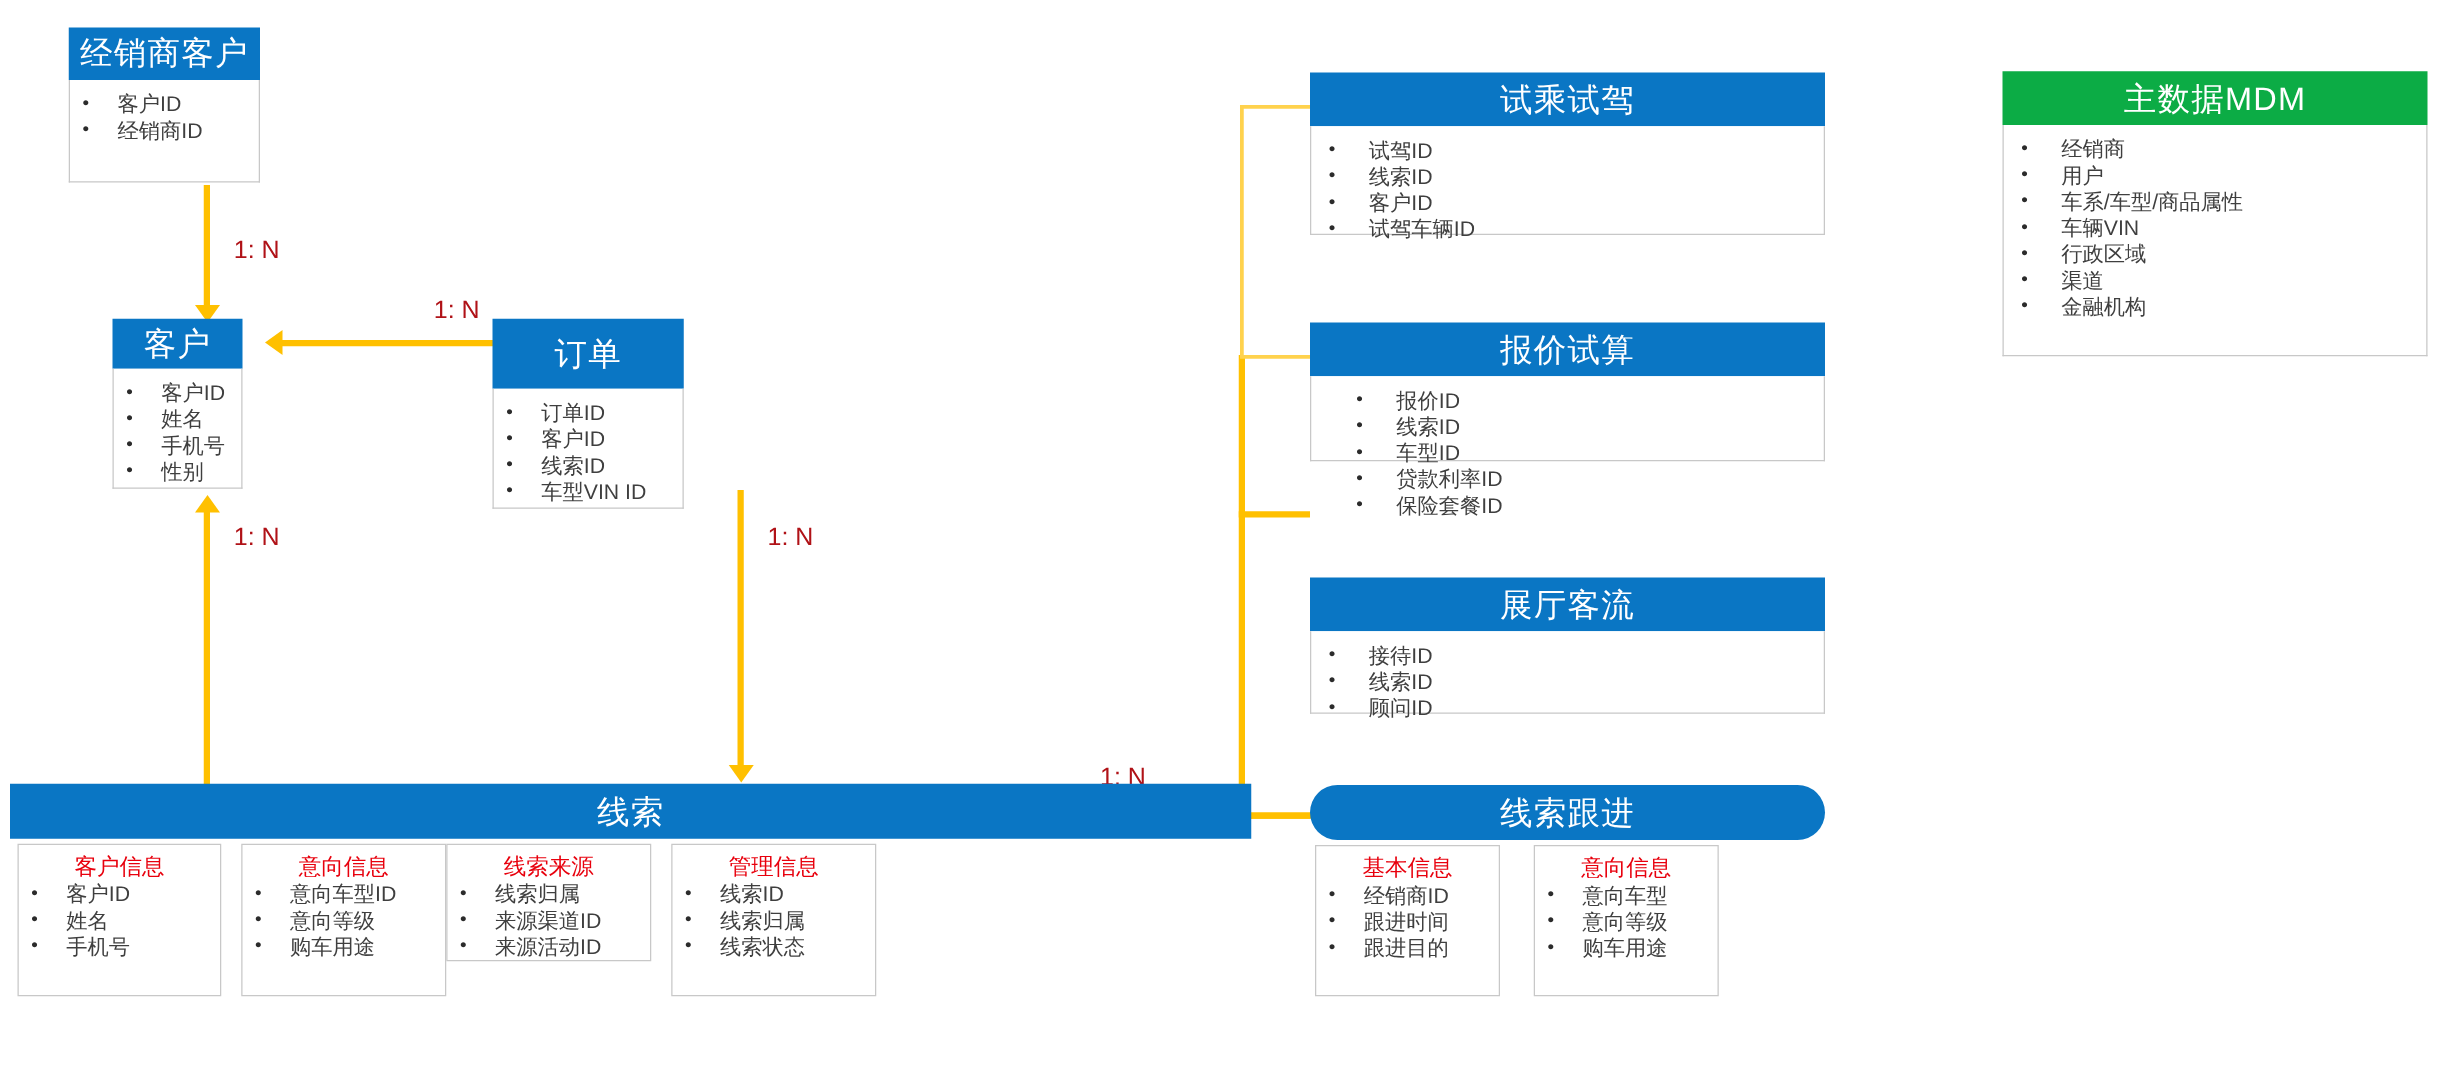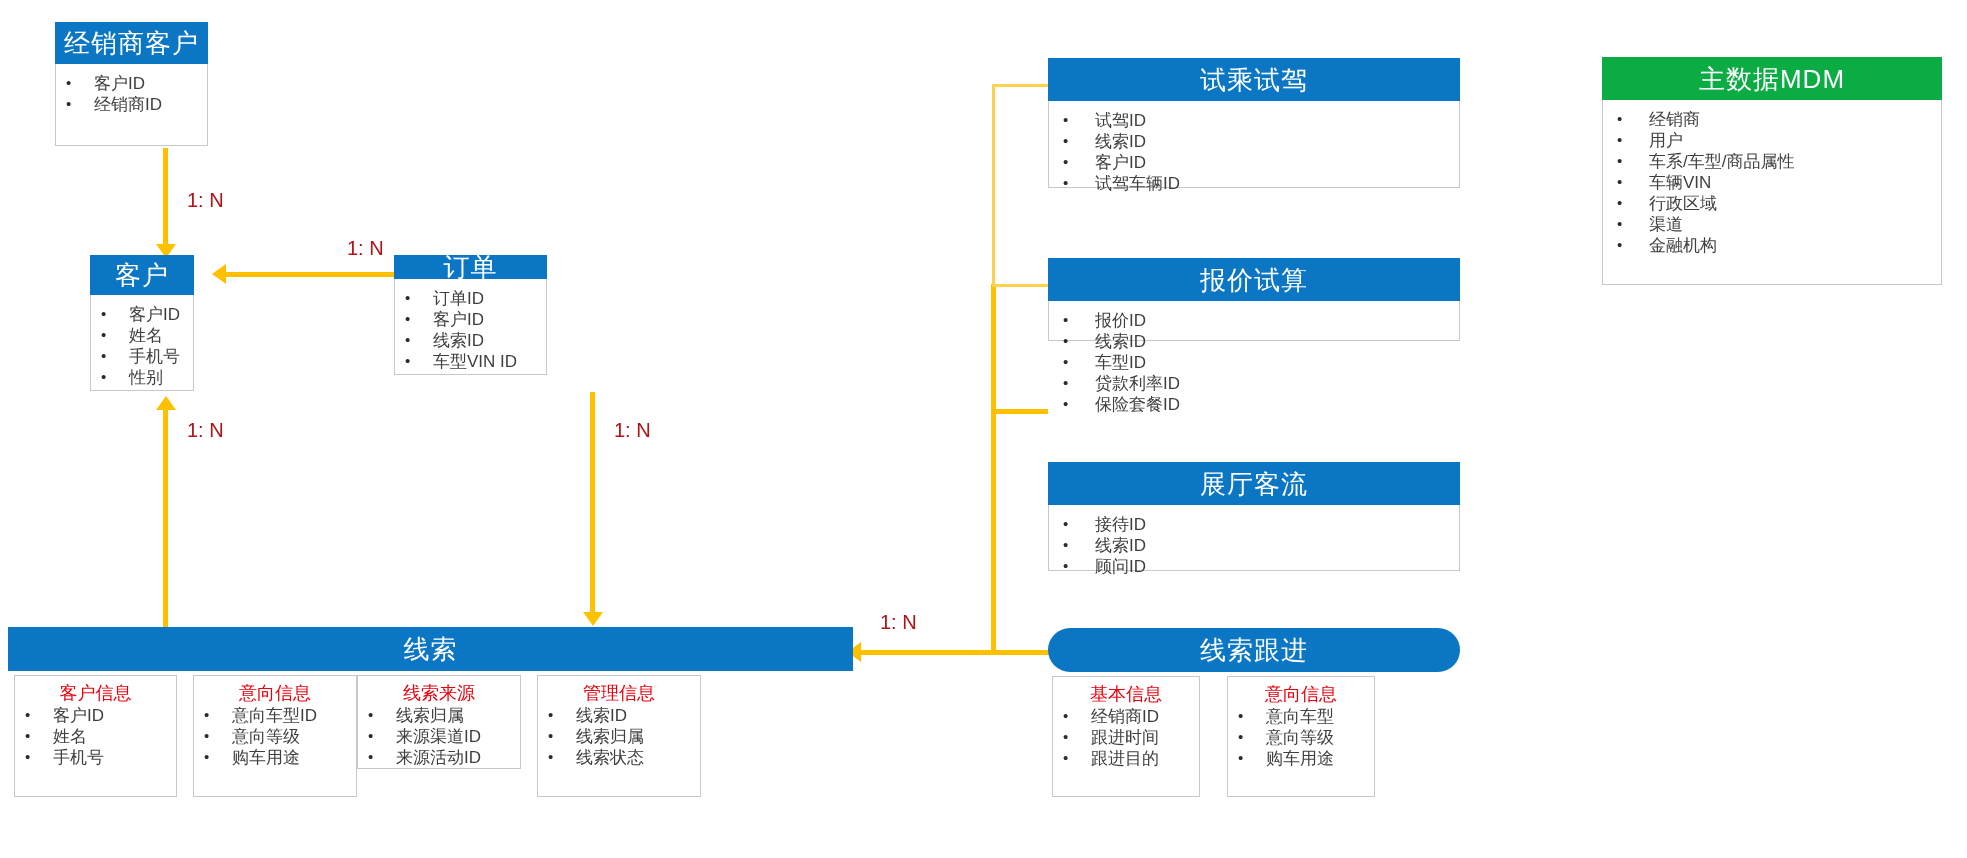--- a/index.html
+++ b/index.html
@@ -145,21 +145,21 @@
 
   <div class="ln thin v" style="left:992px; top:84px; height:202px;"></div>
   <div class="ln v" style="left:991px; top:284px; height:369px;"></div>
 
   <div class="ln thin h" style="left:992px; top:84px; width:56px;"></div>
   <div class="ln thin h" style="left:992px; top:284px; width:56px;"></div>
   <div class="ln h" style="left:991px; top:409px; width:57px;"></div>
   <div class="ln h" style="left:991px; top:650px; width:57px;"></div>
 
   <div class="entity" style="left:55px; top:22px; width:153px;">
-    <div class="hdr" style="height:42px;">经销商客户</div>
+    <div class="hdr" style="height:42px;font-family:Liberation Serif, serif;">经销商客户</div>
     <div class="body" style="height:82px;">
       <ul class="attrs tight">
         <li>客户ID</li>
         <li>经销商ID</li>
       </ul>
     </div>
   </div>
 
   <div class="entity" style="left:55px; top:255px; width:139px;padding-left:35px;">
     <div class="hdr" style="height:40px;">客户</div>
@@ -167,32 +167,32 @@
       <ul class="attrs tight">
         <li>客户ID</li>
         <li>姓名</li>
         <li>手机号</li>
         <li>性别</li>
       </ul>
     </div>
   </div>
 
   <div class="entity" style="left:394px; top:255px; width:153px;">
-    <div class="hdr" style="height:24px;">订单</div>
+    <div class="hdr" style="height:56px;">订单</div>
     <div class="body" style="height:96px;">
       <ul class="attrs tight">
         <li>订单ID</li>
         <li>客户ID</li>
         <li>线索ID</li>
         <li>车型VIN ID</li>
       </ul>
     </div>
   </div>
 
-  <div class="entity" style="left:8px; top:627px; width:845px;">
+  <div class="entity" style="left:8px; top:627px; width:993px;">
     <div class="hdr" style="height:44px;">线索</div>
   </div>
   <div class="compartments" style="left:8px; top:675px; width:845px;">
     <div class="cmp" style="width:163px; height:122px; margin-left:6px;">
       <div class="cmp-title">客户信息</div>
       <ul class="attrs tight">
         <li>客户ID</li>
         <li>姓名</li>
         <li>手机号</li>
       </ul>
@@ -230,21 +230,21 @@
         <li>试驾ID</li>
         <li>线索ID</li>
         <li>客户ID</li>
         <li>试驾车辆ID</li>
       </ul>
     </div>
   </div>
 
   <div class="entity" style="left:1048px; top:258px; width:412px;">
     <div class="hdr" style="height:43px;">报价试算</div>
-    <div class="body" style="height:40px;">
+    <div class="body" style="height:68px;padding-left:22px;">
       <ul class="attrs">
         <li>报价ID</li>
         <li>线索ID</li>
         <li>车型ID</li>
         <li>贷款利率ID</li>
         <li>保险套餐ID</li>
       </ul>
     </div>
   </div>
 

